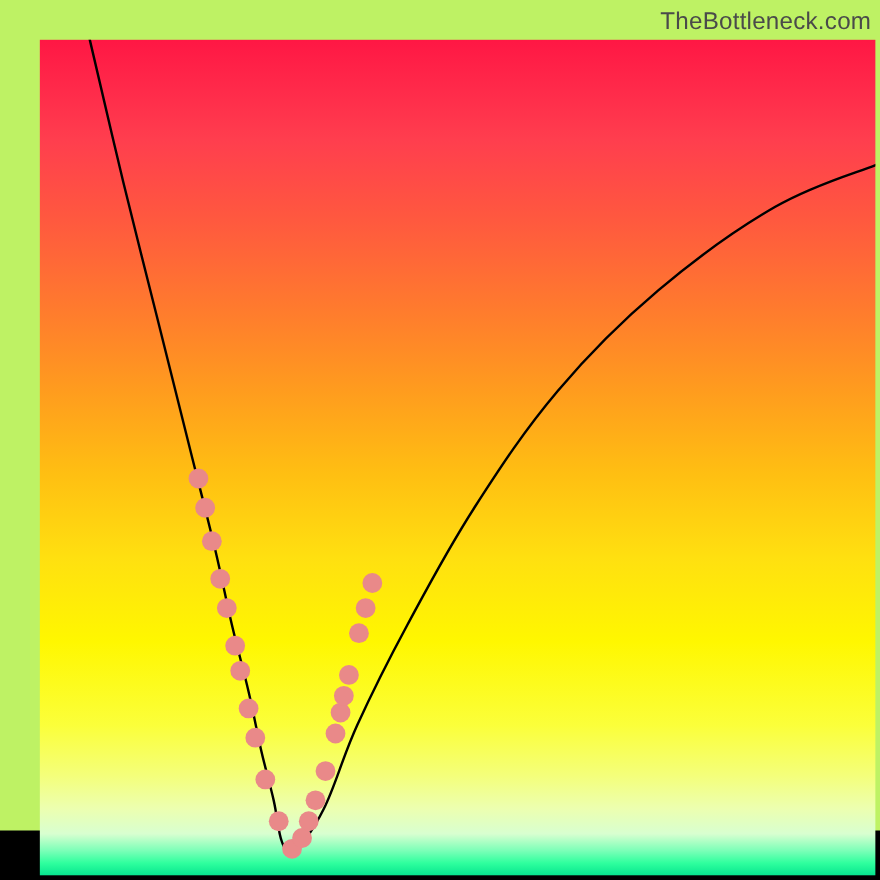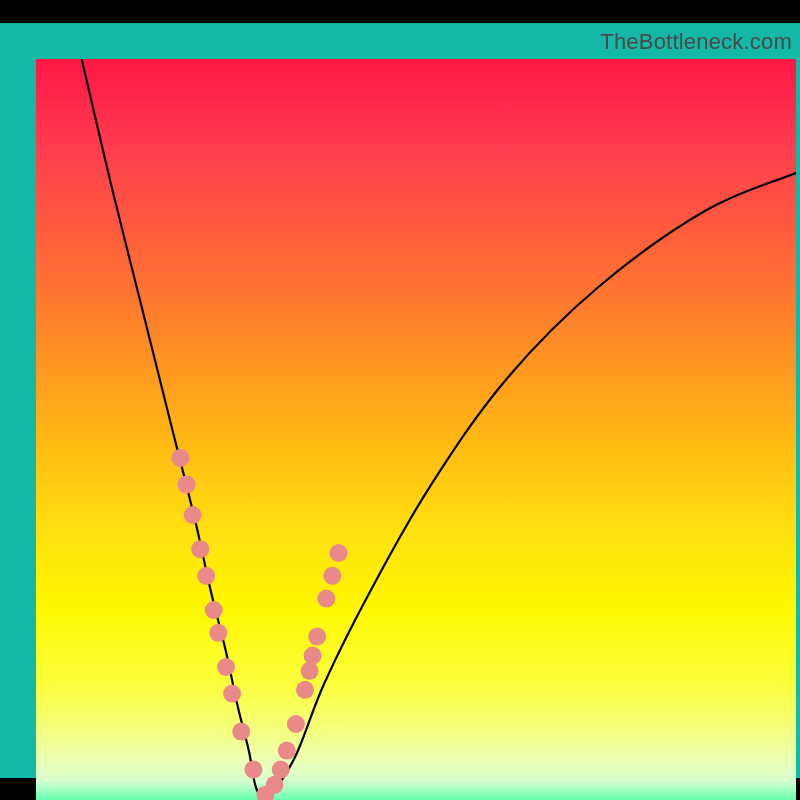--- a/index.html
+++ b/index.html
@@ -8,22 +8,21 @@
     width: 800px;
     height: 800px;
     overflow: hidden;
     background: #000;
     font-family: Arial, Helvetica, sans-serif;
   }
   .frame {
     position: relative;
     width: 800px;
     height: 755px;
-    background: #14b8a6;
-    margin-top: 23px;
+    background: #bef264;
   }
   .plot-area {
     position: absolute;
     left: 36px;
     top: 36px;
     width: 760px;
     height: 760px;
     overflow: hidden;
   }
   .gradient {

